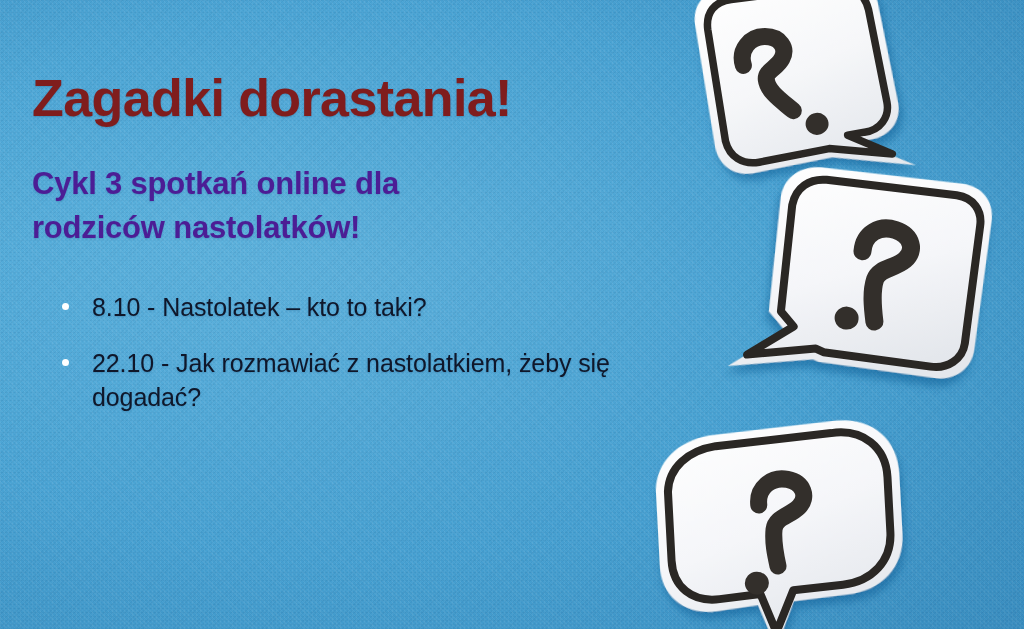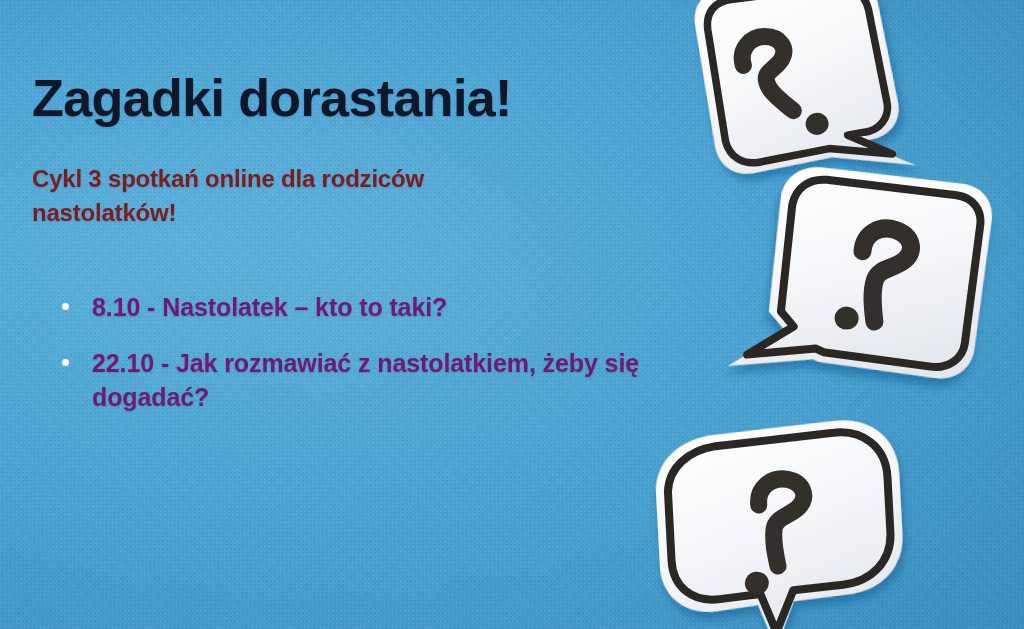--- a/index.html
+++ b/index.html
@@ -70,54 +70,54 @@
     width: 640px;
     height: 629px;
   }
 
   .headline {
     position: absolute;
     left: 0;
     top: 72px;
     font-size: 52px;
     font-weight: bold;
-    color: #0f172a;
+    color: #7f1d1d;
     letter-spacing: -0.6px;
     line-height: 1.0;
     white-space: nowrap;
     text-shadow: 0 1px 2px rgba(0,50,95,.22);
   }
 
   .subhead {
     position: absolute;
     left: 0;
     top: 162px;
     width: 470px;
-    font-size: 24px;
+    font-size: 31px;
     font-weight: bold;
-    color: #7f1d1d;
+    color: #4c1d95;
     line-height: 1.42;
     letter-spacing: -0.2px;
     text-shadow: 0 1px 2px rgba(0,50,95,.18);
   }
 
   .agenda {
     position: absolute;
     left: 22px;
     top: 290px;
     width: 600px;
     list-style: none;
   }
   .agenda-item {
     position: relative;
     padding-left: 38px;
     margin-bottom: 22px;
     font-size: 25px;
-    font-weight: bold;
-    color: #701a75;
+    font-weight: normal;
+    color: #0f172a;
     line-height: 1.36;
     letter-spacing: -0.1px;
     text-shadow: 0 1px 2px rgba(0,50,95,.20);
   }
   .agenda-item::before {
     content: "";
     position: absolute;
     left: 8px;
     top: 13px;
     width: 7px;

